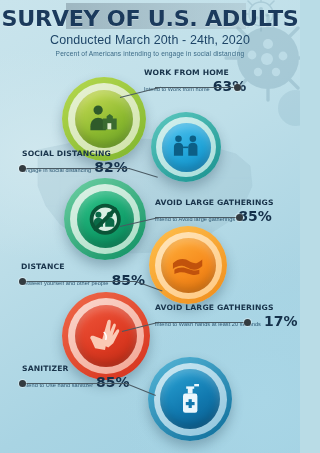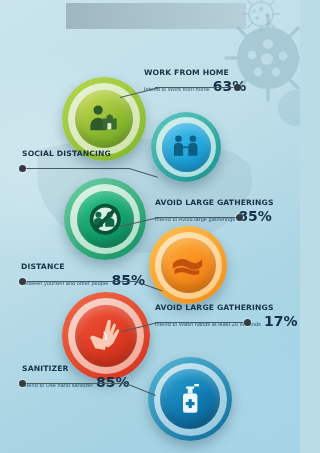--- a/index.html
+++ b/index.html
@@ -128,20 +128,25 @@
       </g>
     </g>
 
     <g opacity="0.14" fill="#5f8fa4">
       <circle cx="296" cy="108" r="18"></circle>
     </g>
   </svg>
 
   <div class="headband"></div>
 
+  <div class="header">
+    <div class="title">SURVEY OF U.S. ADULTS</div>
+    <div class="subtitle">Conducted March 20th - 24th, 2020</div>
+    <div class="kicker">Percent of Americans intending to engage in social distancing</div>
+  </div>
 
   <div class="circle c-outer" style="left:62px;top:77px;width:84px;height:84px;background:linear-gradient(145deg,#b6d94f,#7fb52e);">
     <div class="c-mid" style="width:72px;height:72px;background:linear-gradient(145deg,#e8f2d6,#cfe3a8);">
       <div class="c-inner" style="width:58px;height:58px;background:linear-gradient(150deg,#cfe05a,#8cb92f 60%,#6ca52a);">
         <svg class="glyph" viewBox="0 0 48 48">
           <g fill="#2f5a2a">
             <circle cx="17" cy="13" r="6"></circle>
             <path d="M7 34c0-7 5-11 10-11s10 4 10 11v5H7z"></path>
             <path d="M23 24h5v-3l4-3 4 3v3h5v14H23z" fill="#3a6a30"></path>
             <rect x="29" y="30" width="5" height="8" fill="#dfeccb"></rect>
@@ -171,20 +176,24 @@
             <circle cx="35" cy="12" r="5"></circle>
               <path d="M28 38V24c0-4 3-6 7-6s7 2 7 6v14z"></path>
           </g>
           <path d="M20 25h8" stroke="#0c5f86" stroke-width="2.4"></path>
         </svg>
       </div>
     </div>
   </div>
   <div class="callout" style="left:22px;top:149px;">
     <div class="co-title">SOCIAL DISTANCING</div>
+    <div class="co-row">
+      <span class="co-sub">Engage in social distancing</span>
+      <span class="co-val">82%</span>
+    </div>
   </div>
   <div class="leader" style="left:26px;top:168px;width:104px;"></div>
   <div class="dot" style="left:19px;top:165px;"></div>
   <div class="elbow" style="left:129px;top:168px;width:30px;transform:rotate(17deg);"></div>
 
   <div class="circle c-outer" style="left:64px;top:178px;width:82px;height:82px;background:linear-gradient(145deg,#6fd1a4,#0e8f62);">
     <div class="c-mid" style="width:70px;height:70px;background:linear-gradient(145deg,#dff3e8,#a9ddc5);">
       <div class="c-inner" style="width:57px;height:57px;background:linear-gradient(150deg,#2fc489,#12a06b 60%,#0a8357);">
         <svg class="glyph" viewBox="0 0 48 48">
           <circle cx="24" cy="24" r="18" fill="#d9efe3"></circle>

